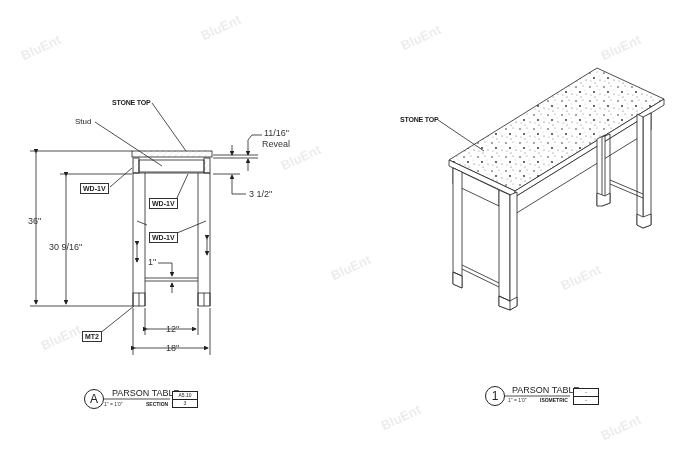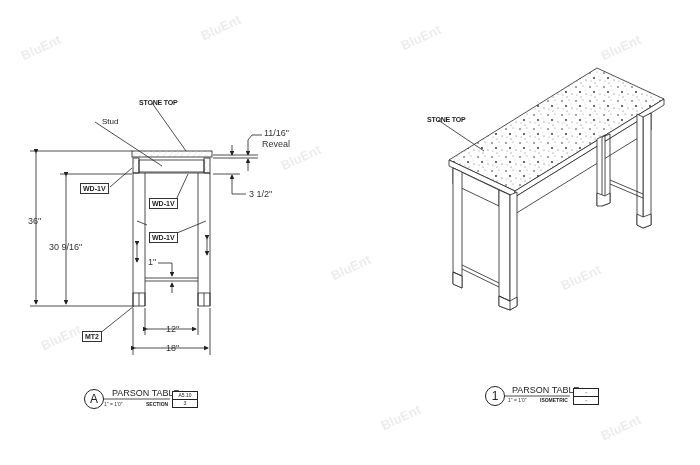--- a/index.html
+++ b/index.html
@@ -1,20 +1,20 @@
 <!DOCTYPE html>
 <html><head>
 <meta charset="utf-8">
 <style>
   html, body { margin: 0; padding: 0; background: #ffffff; }
   body { width: 700px; height: 465px; position: relative; overflow: hidden;
          font-family: "Liberation Sans", "DejaVu Sans", sans-serif; color: #222; }
   .sheet { position: absolute; left: 0; top: 0; width: 700px; height: 465px; }
   svg { position: absolute; left: 0; top: 0; }
-  .lbl { position: absolute; font-size: 8px; color: #222; white-space: nowrap; line-height: 1; margin-left: 27px; }
+  .lbl { position: absolute; font-size: 8px; color: #222; white-space: nowrap; line-height: 1; }
   .lbl.bold { font-weight: bold; font-size: 7px; letter-spacing: -0.2px; }
   .tag { position: absolute; font-size: 7px; font-weight: bold; border: 1px solid #333;
          padding: 0 2px; background: #fff; line-height: 9px; white-space: nowrap; }
   .dim { position: absolute; font-size: 9px; color: #333; white-space: nowrap; line-height: 1; }
   .title { position: absolute; font-size: 9px; color: #222; white-space: nowrap; line-height: 1; }
   .scale { position: absolute; font-size: 5px; color: #333; white-space: nowrap; line-height: 1; }
   .kind { position: absolute; font-size: 5px; font-weight: bold; color: #222; white-space: nowrap; line-height: 1; }
   .bubble { position: absolute; width: 18px; height: 18px; border: 1px solid #222; border-radius: 50%;
             font-size: 12px; text-align: center; line-height: 18px; background: #fff; }
   .refbox { position: absolute; border: 1px solid #222; width: 24px; height: 15px; background: #fff; }

